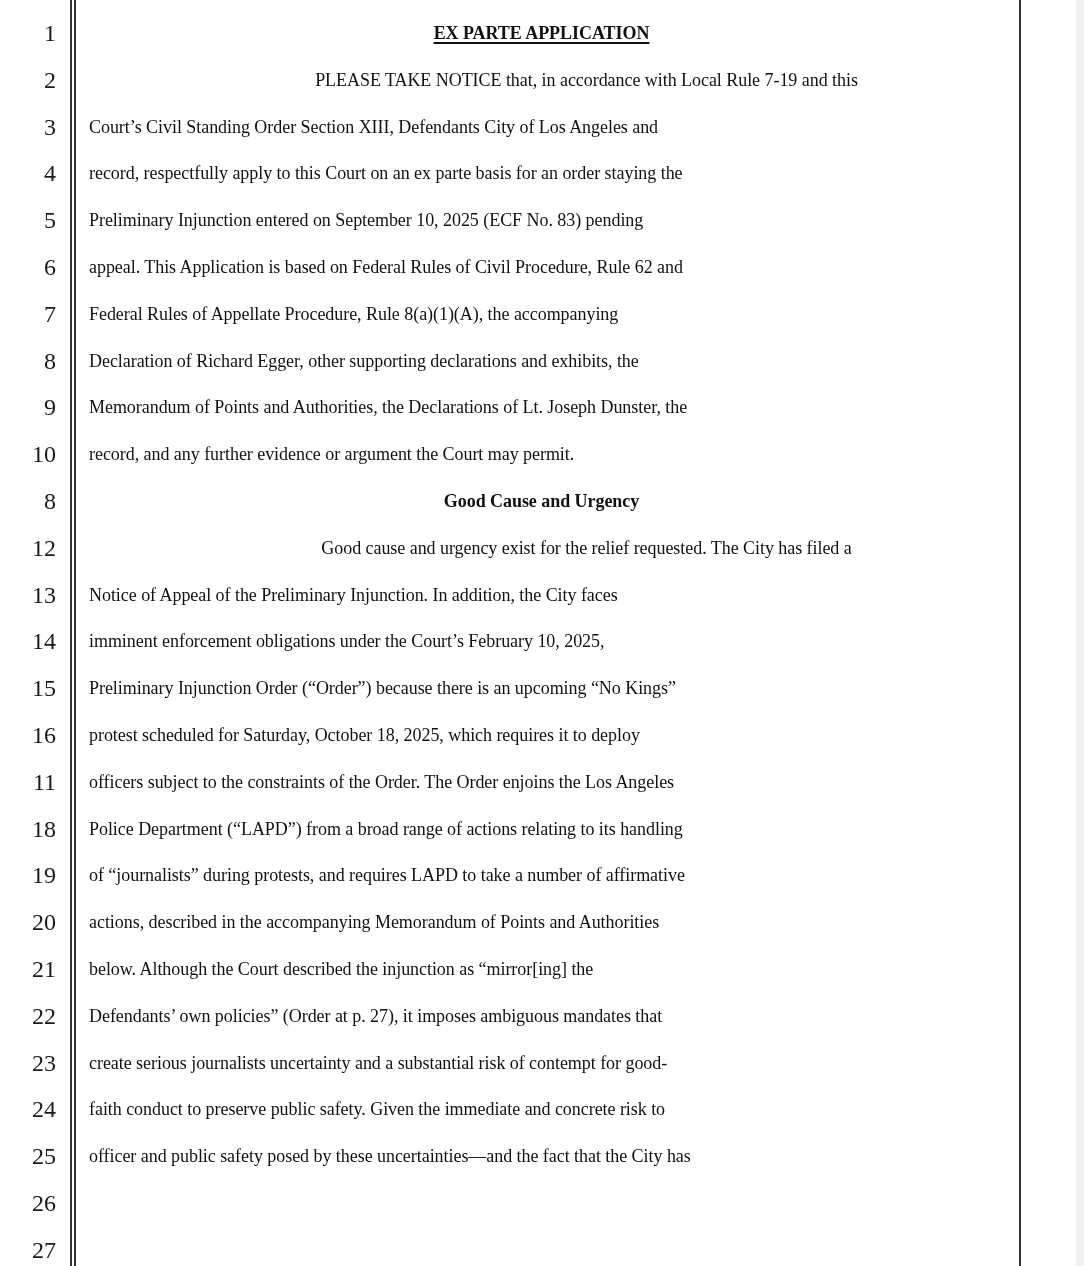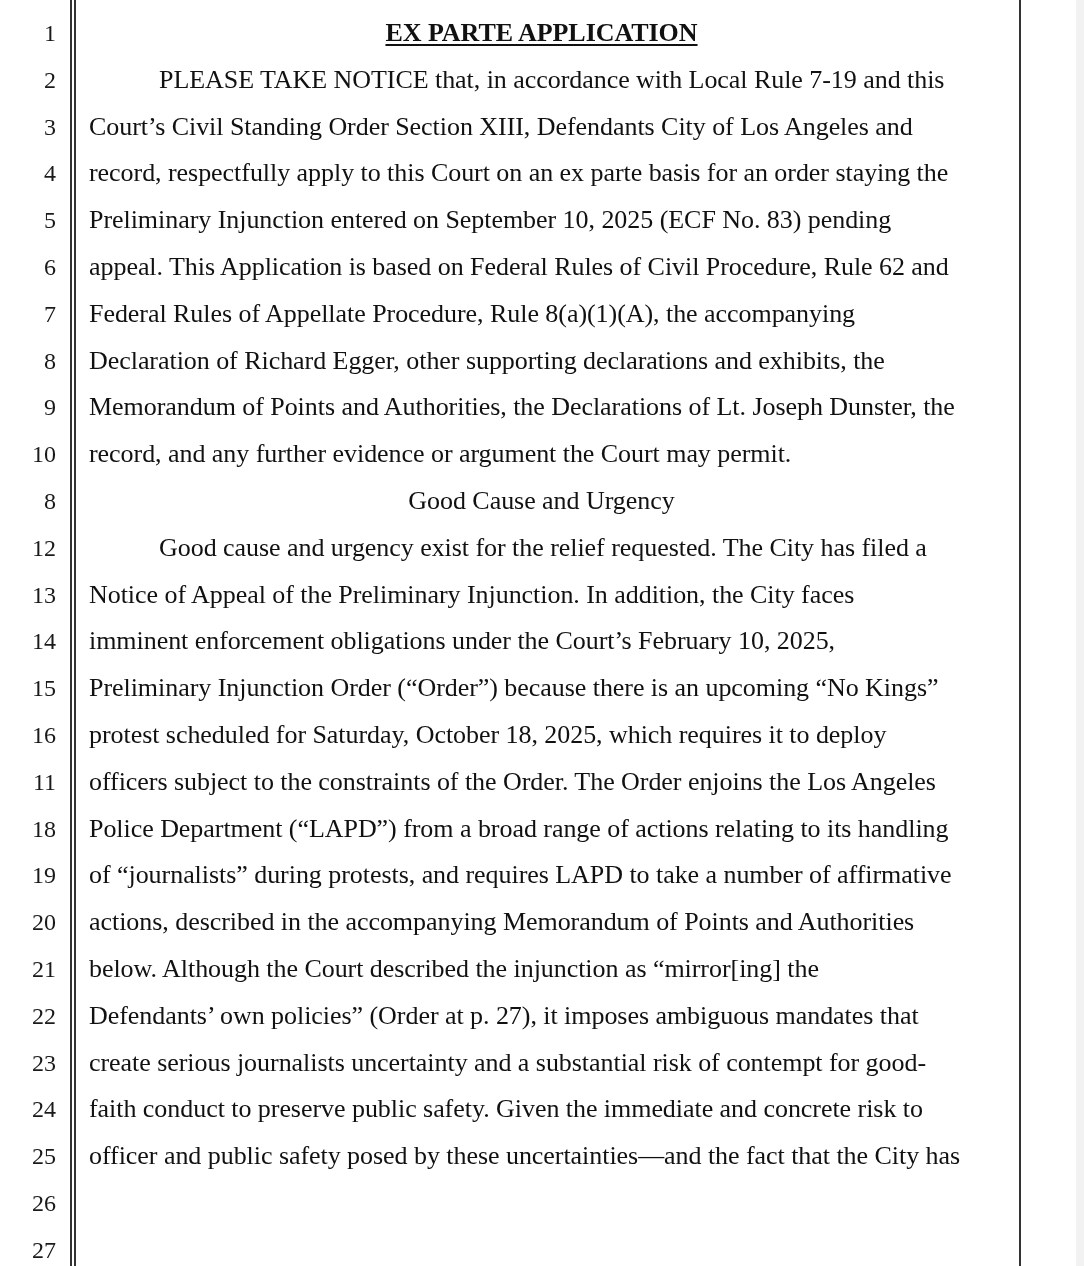--- a/index.html
+++ b/index.html
@@ -25,27 +25,27 @@
     position:absolute; left:0; top:10px; width:56px;
   }
   .line-no {
     height:46.8px; line-height:46.8px; text-align:right;
     font-size:24px; color:#1a1a1a;
   }
   .content {
     position:absolute; left:89px; top:10px; width:925px;
   }
   .doc-line {
-    height:46.8px; line-height:46.8px; font-size:26px;
+    height:46.8px; line-height:46.8px; font-size:18px;
     white-space:nowrap; letter-spacing:-0.05px;
   }
   .center { text-align:center; padding-right:20px; }
   .title { font-weight:bold; text-decoration:underline; text-underline-offset:3px; text-decoration-thickness:2px; }
-  .heading { font-weight:normal; }
-  .indent { padding-left:70px; }
+  .heading { font-weight:bold; }
+  .indent { padding-left:70px;text-align:center; }
 </style>
 </head>
 <body>
 
 <div class="right-margin"></div>
 <div class="rule-left-a"></div>
 <div class="rule-left-b"></div>
 <div class="rule-right"></div>
 
 <div class="line-numbers">

